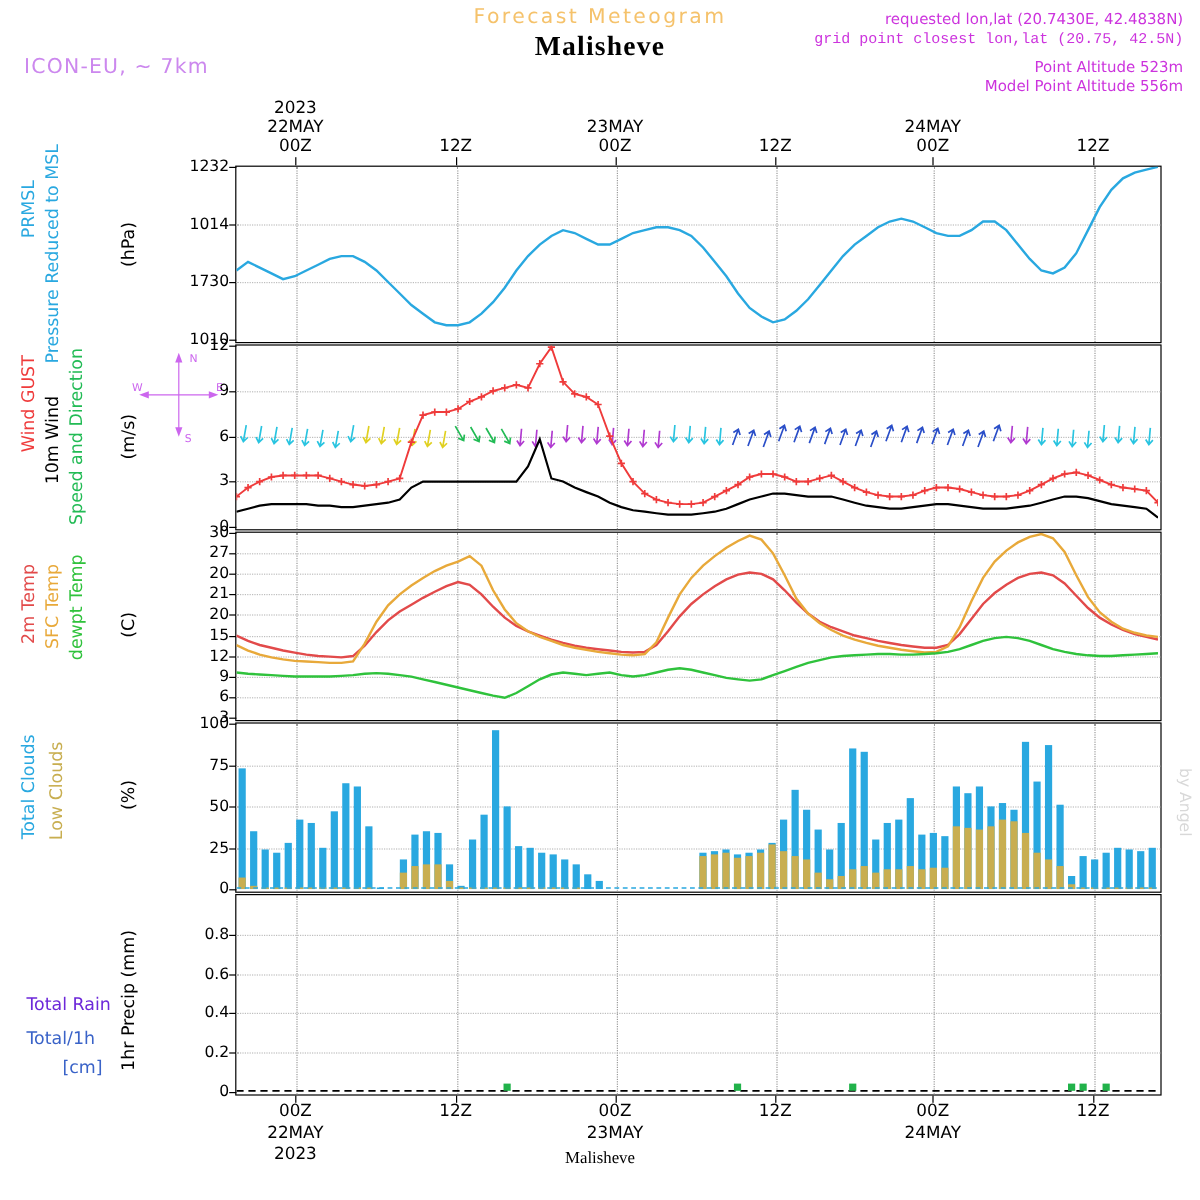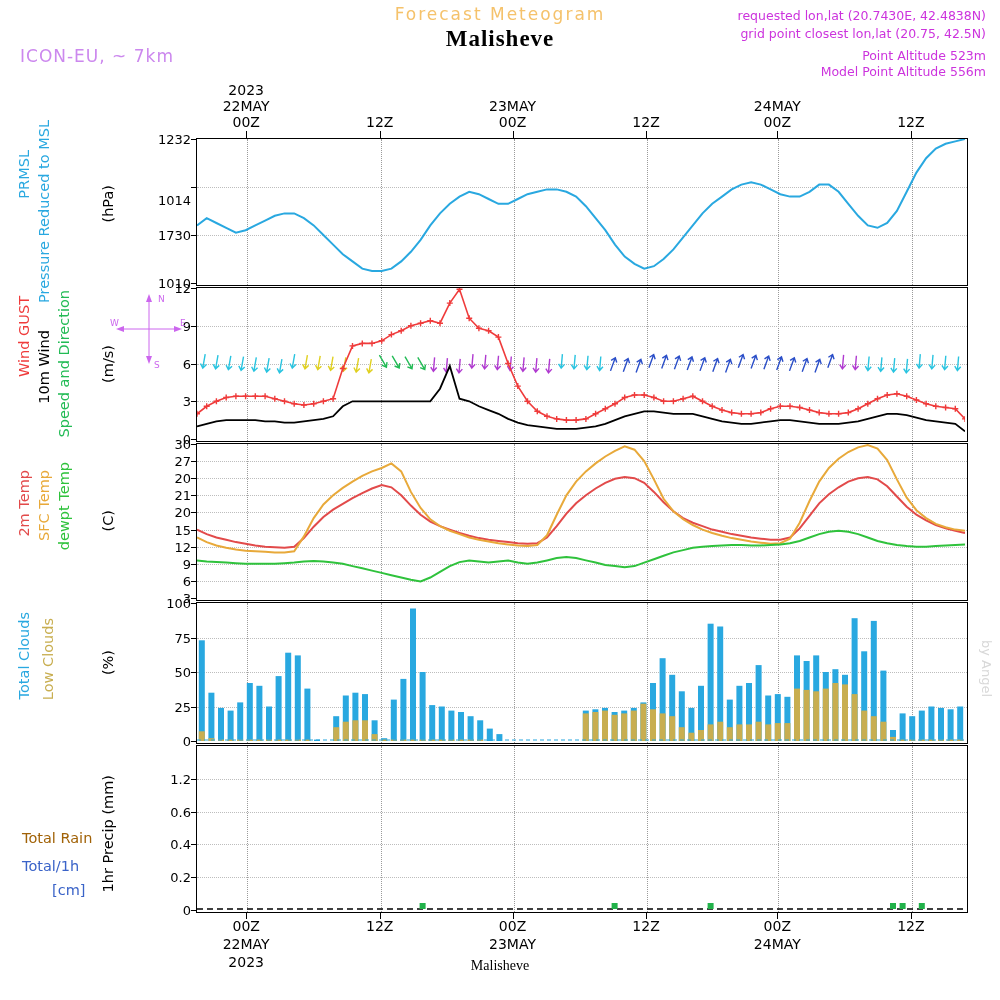--- a/index.html
+++ b/index.html
@@ -3,21 +3,21 @@
 <meta charset="utf-8">
 <style>
   html,body{margin:0;padding:0;}
   body{width:1000px;height:1000px;background:#ffffff;font-family:"DejaVu Sans",sans-serif;position:relative;overflow:hidden;}
   .abs{position:absolute;}
   .hdr-title{left:0;top:4px;width:1000px;text-align:center;font-size:17px;color:#f5c26b;letter-spacing:2px;font-family:"DejaVu Sans",sans-serif;}
   .hdr-place{left:0;top:26px;width:1000px;text-align:center;font-size:23px;font-weight:bold;color:#000;font-family:"Liberation Serif",serif;letter-spacing:1px;}
   .hdr-model{left:20px;top:46px;font-size:17px;color:#cc88ee;letter-spacing:1px;font-family:"DejaVu Sans",sans-serif;}
   .hdr-right{right:14px;text-align:right;font-size:12.5px;color:#cc33dd;font-family:"DejaVu Sans",sans-serif;}
   .r1{top:8px;}
-  .r2{top:26px;}
+  .r2{top:26px;font-family:Liberation Mono, monospace;}
   .r3{top:48px;}
   .r4{top:64px;}
   .watermark{right:6px;top:640px;font-size:13px;color:#d8d8d8;writing-mode:vertical-rl;}
 
   .panel{position:absolute;left:196px;width:772px;border:1.6px solid #000;background:#fff;box-sizing:border-box;}
   .grid-v{position:absolute;top:0;bottom:0;width:0;border-left:1px dotted #9a9a9a;}
   .grid-h{position:absolute;left:0;right:0;height:0;border-top:1px dotted #bdbdbd;}
   .ytick{position:absolute;right:100%;margin-right:6px;transform:translateY(-50%);font-size:13px;color:#000;white-space:nowrap;font-family:"DejaVu Sans",sans-serif;}
   .tickmark{position:absolute;left:-6px;width:6px;height:0;border-top:1.4px solid #000;}
   .tlabel{position:absolute;font-size:14px;color:#000;transform:translateX(-50%);font-family:"DejaVu Sans",sans-serif;}
@@ -65,21 +65,21 @@
     <div class="grid-v" style="left: 183.736px;"></div>
     <div class="grid-v" style="left: 316.52px;"></div>
     <div class="grid-v" style="left: 450.076px;"></div>
     <div class="grid-v" style="left: 581.316px;"></div>
     <div class="grid-v" style="left: 714.872px;"></div>
     <div class="ytick" style="top: 144px;">1010</div>
     <div class="tickmark" style="top: 144px;"></div>
     <div class="ytick" style="top: 96px;">1730</div>
     <div class="tickmark" style="top: 96px;"></div>
     <div class="grid-h" style="top: 96px;"></div>
-    <div class="ytick" style="top: 61px;">1014</div>
+    <div class="ytick" style="top: 48px;">1014</div>
     <div class="tickmark" style="top: 48px;"></div>
     <div class="grid-h" style="top: 48px;"></div>
     <div class="ytick" style="top: 0px;">1232</div>
     <div class="tickmark" style="top: 0px;"></div>
     <svg width="768" height="144" style="position: absolute; left: 0px; top: 0px;">
       <polyline points="0.0,86.4 9.7,79.2 19.4,84.0 29.2,88.8 38.9,93.6 48.6,91.2 58.3,86.4 68.1,81.6 77.8,76.8 87.5,74.4 97.2,74.4 106.9,79.2 116.7,86.4 126.4,96.0 136.1,105.6 145.8,115.2 155.5,122.4 165.3,129.6 175.0,132.0 184.7,132.0 194.4,129.6 204.2,122.4 213.9,112.8 223.6,100.8 233.3,86.4 243.0,74.4 252.8,64.8 262.5,57.6 272.2,52.8 281.9,55.2 291.6,60.0 301.4,64.8 311.1,64.8 320.8,60.0 330.5,55.2 340.3,52.8 350.0,50.4 359.7,50.4 369.4,52.8 379.1,57.6 388.9,67.2 398.6,79.2 408.3,91.2 418.0,105.6 427.7,117.6 437.5,124.8 447.2,129.6 456.9,127.2 466.6,120.0 476.4,110.4 486.1,98.4 495.8,86.4 505.5,74.4 515.2,64.8 525.0,57.6 534.7,50.4 544.4,45.6 554.1,43.2 563.8,45.6 573.6,50.4 583.3,55.2 593.0,57.6 602.7,57.6 612.5,52.8 622.2,45.6 631.9,45.6 641.6,52.8 651.3,64.8 661.1,76.8 670.8,86.4 680.5,88.8 690.2,84.0 699.9,72.0 709.7,52.8 719.4,33.6 729.1,19.2 738.8,9.6 748.6,4.8 758.3,2.4 768.0,0.0" fill="none" stroke="#29a8e0" stroke-width="2"></polyline>
     </svg>
   </div>
 <div class="panel" id="panel-wind" style="top:287px;height:155px;">
     <div class="grid-v" style="left: 50.18px;"></div>
@@ -581,21 +581,21 @@
     <div class="tickmark" style="top: 164px;"></div>
     <div class="ytick" style="top: 131.2px;">0.2</div>
     <div class="tickmark" style="top: 131.2px;"></div>
     <div class="grid-h" style="top: 131.2px;"></div>
     <div class="ytick" style="top: 98.4px;">0.4</div>
     <div class="tickmark" style="top: 98.4px;"></div>
     <div class="grid-h" style="top: 98.4px;"></div>
     <div class="ytick" style="top: 65.6px;">0.6</div>
     <div class="tickmark" style="top: 65.6px;"></div>
     <div class="grid-h" style="top: 65.6px;"></div>
-    <div class="ytick" style="top: 32.8px;">1.2</div>
+    <div class="ytick" style="top: 32.8px;">0.8</div>
     <div class="tickmark" style="top: 32.8px;"></div>
     <div class="grid-h" style="top: 32.8px;"></div>
     <svg width="768" height="164" style="position: absolute; left: 0px; top: 0px;">
       <path d="M0,163 L768,163" stroke="#000" stroke-width="1.4" stroke-dasharray="6,4"></path>
       <rect x="222.6" y="157.0" width="6.0" height="6" fill="#21b24a"></rect>
       <rect x="414.6" y="157.0" width="6.0" height="6" fill="#21b24a"></rect>
       <rect x="510.6" y="157.0" width="6.0" height="6" fill="#21b24a"></rect>
       <rect x="693.0" y="157.0" width="6.0" height="6" fill="#21b24a"></rect>
       <rect x="702.6" y="157.0" width="6.0" height="6" fill="#21b24a"></rect>
       <rect x="721.8" y="157.0" width="6.0" height="6" fill="#21b24a"></rect>
@@ -613,21 +613,21 @@
 
 <div class="sidelab" style="left:16px;top:470px;color:#e24a4a;">2m Temp</div>
 <div class="sidelab" style="left:36px;top:470px;color:#e8a93a;">SFC Temp</div>
 <div class="sidelab" style="left:56px;top:462px;color:#2fc23c;">dewpt Temp</div>
 <div class="unitlab" style="left:100px;top:510px;">(C)</div>
 
 <div class="sidelab" style="left:16px;top:612px;color:#29a8e0;">Total Clouds</div>
 <div class="sidelab" style="left:40px;top:618px;color:#c8ae50;">Low Clouds</div>
 <div class="unitlab" style="left:100px;top:650px;">(%)</div>
 
-<div class="legend-left" style="left:22px;top:830px;color:#a16207;">Total  Rain</div>
+<div class="legend-left" style="left:22px;top:830px;color:#6d28d9;">Total  Rain</div>
 <div class="legend-left" style="left:22px;top:858px;color:#3a63c8;">Total/1h</div>
 <div class="legend-left" style="left:52px;top:882px;color:#3a63c8;">[cm]</div>
 <div class="unitlab" style="left:100px;top:775px;">1hr Precip (mm)</div>
 
 <div id="compass-rose" style="position:absolute;left:110px;top:290px;width:78px;height:80px;">
   <svg width="78" height="80" viewBox="0 0 78 80">
     <line x1="39" y1="8" x2="39" y2="70" stroke="#cc66ee" stroke-width="1"></line>
     <line x1="10" y1="39" x2="68" y2="39" stroke="#cc66ee" stroke-width="1"></line>
     <polygon points="39,4 36,12 42,12" fill="#cc66ee"></polygon>
     <polygon points="39,74 36,66 42,66" fill="#cc66ee"></polygon>

